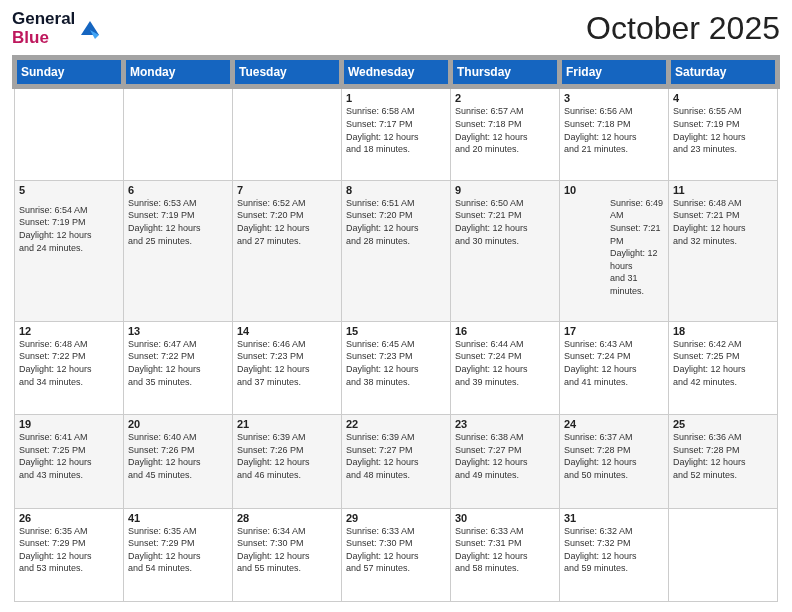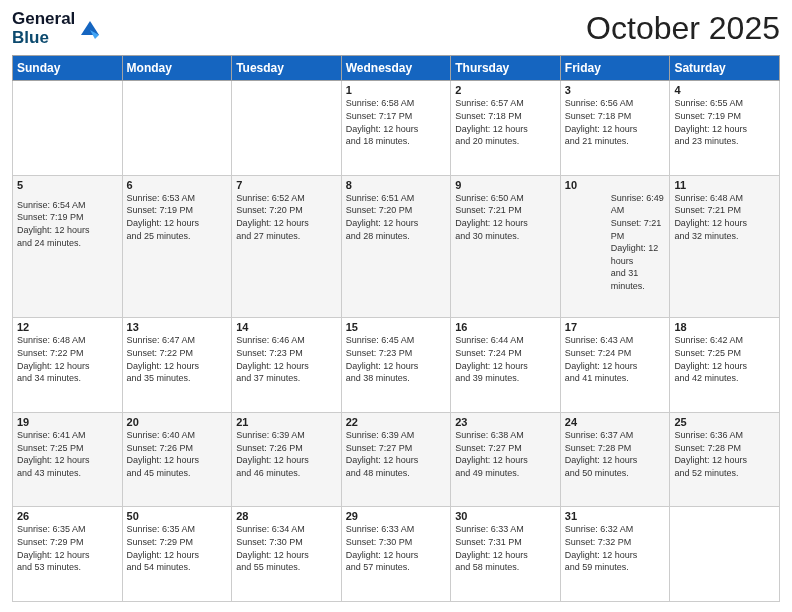--- a/index.html
+++ b/index.html
@@ -52,21 +52,21 @@
       width: 100%;
       table-layout: fixed;
     }
     .calendar th {
       background: #1565c0;
       color: #fff;
       font-size: 12px;
       font-weight: bold;
       padding: 5px 4px;
       text-align: left;
-      border: 1px solid #a3a3a3;
+      border: 5px solid #a3a3a3;
     }
     .calendar td {
       border: 1px solid #ccc;
       vertical-align: top;
       padding: 3px 4px;
       font-size: 9.5px;
       color: #333;
       height: 80px;
     }
     .calendar tr:nth-child(even) td {
@@ -92,21 +92,21 @@
     }
   </style>
 </head>
 <body>
 
 <div class="page">
   <div class="header">
     <div class="logo">
       <div class="logo-text">
         <span style="font-size:17px;font-weight:bold;color:#0f172a;line-height:1.1;">General</span>
-        <span style="font-size:17px;font-weight:bold;color:#0c4a6e;line-height:1.1;">Blue</span>
+        <span style="font-size:17px;font-weight:bold;color:#be185d;line-height:1.1;">Blue</span>
       </div>
       <svg width="26" height="26" viewBox="0 0 26 26" style="margin-left:2px;margin-top:2px;">
         <polygon points="4,18 13,4 22,18" fill="#1565c0"></polygon>
         <polygon points="13,13 22,18 18,22" fill="#42a5f5"></polygon>
       </svg>
     </div>
     <div class="title-block">
       <div class="month-title">October 2025</div>
     </div>
   </div>
@@ -312,21 +312,21 @@
         </tr>
         <tr>
           <td>
             <span class="day-num">26</span>
             <div class="day-info" style="white-space: pre-line;">Sunrise: 6:35 AM
 Sunset: 7:29 PM
 Daylight: 12 hours
 and 53 minutes.</div>
           </td>
           <td>
-            <span class="day-num">50</span>
+            <span class="day-num">41</span>
             <div class="day-info" style="white-space: pre-line;">Sunrise: 6:35 AM
 Sunset: 7:29 PM
 Daylight: 12 hours
 and 54 minutes.</div>
           </td>
           <td>
             <span class="day-num">28</span>
             <div class="day-info" style="white-space: pre-line;">Sunrise: 6:34 AM
 Sunset: 7:30 PM
 Daylight: 12 hours

